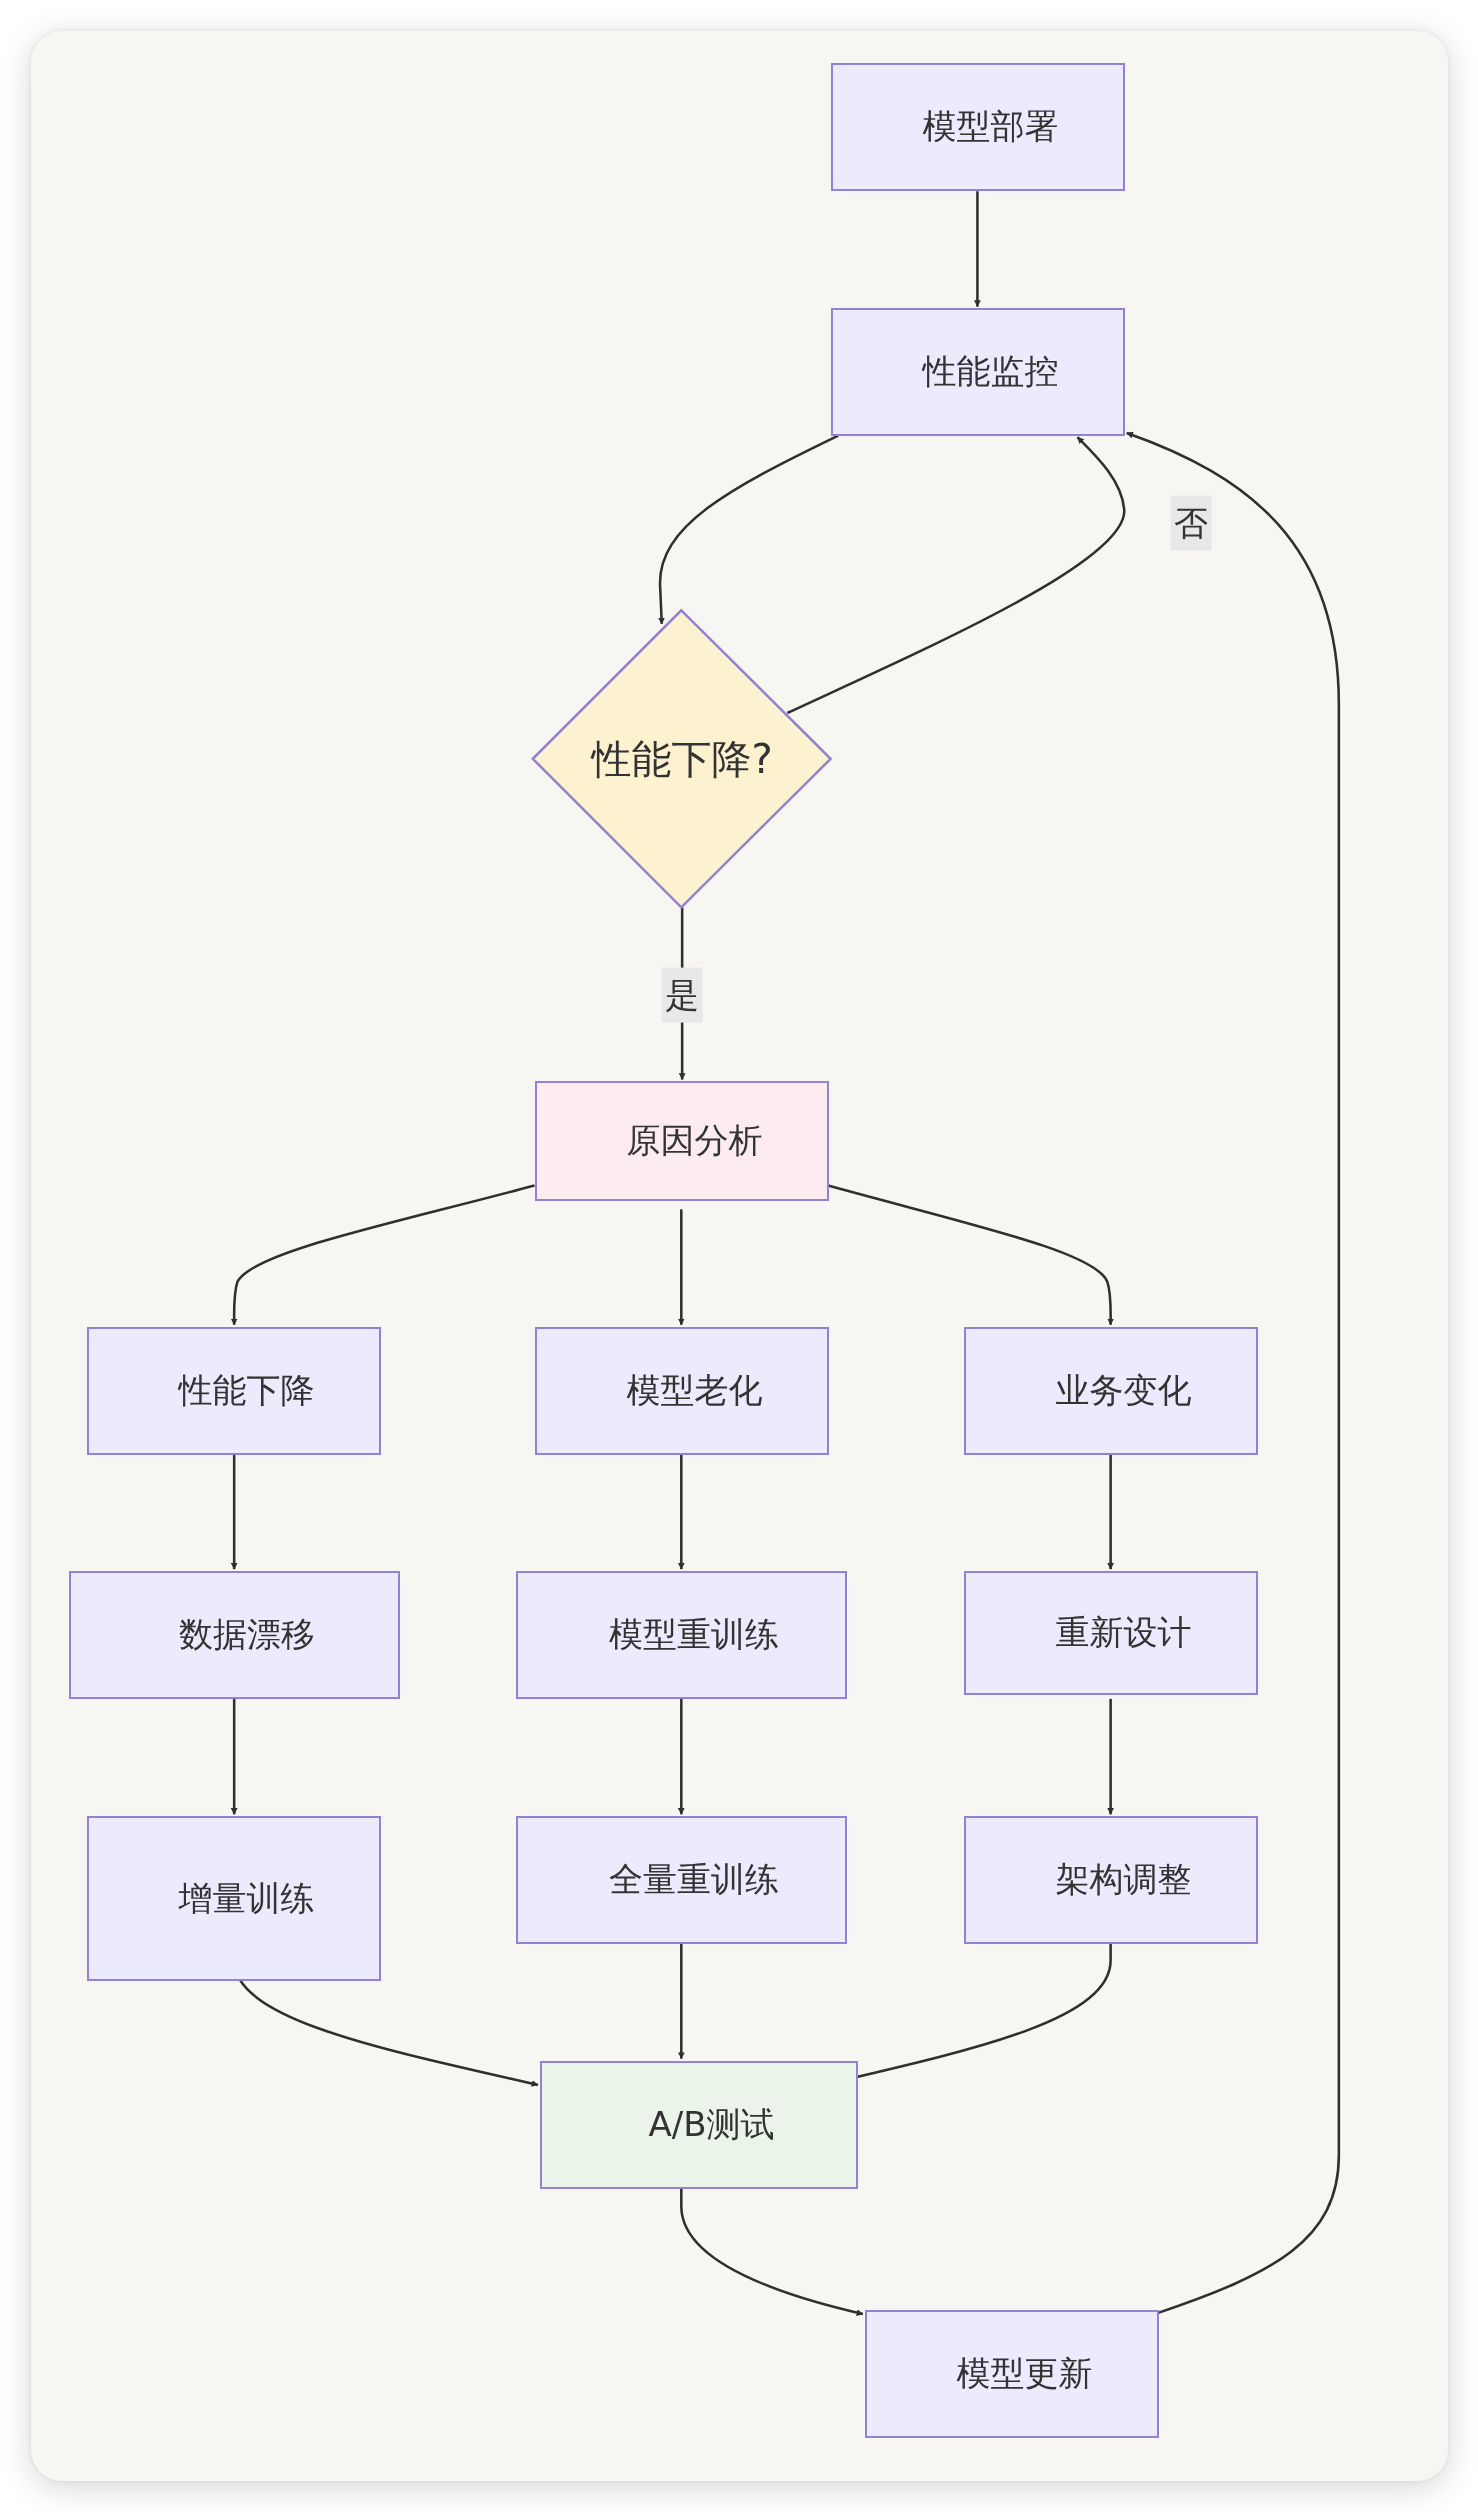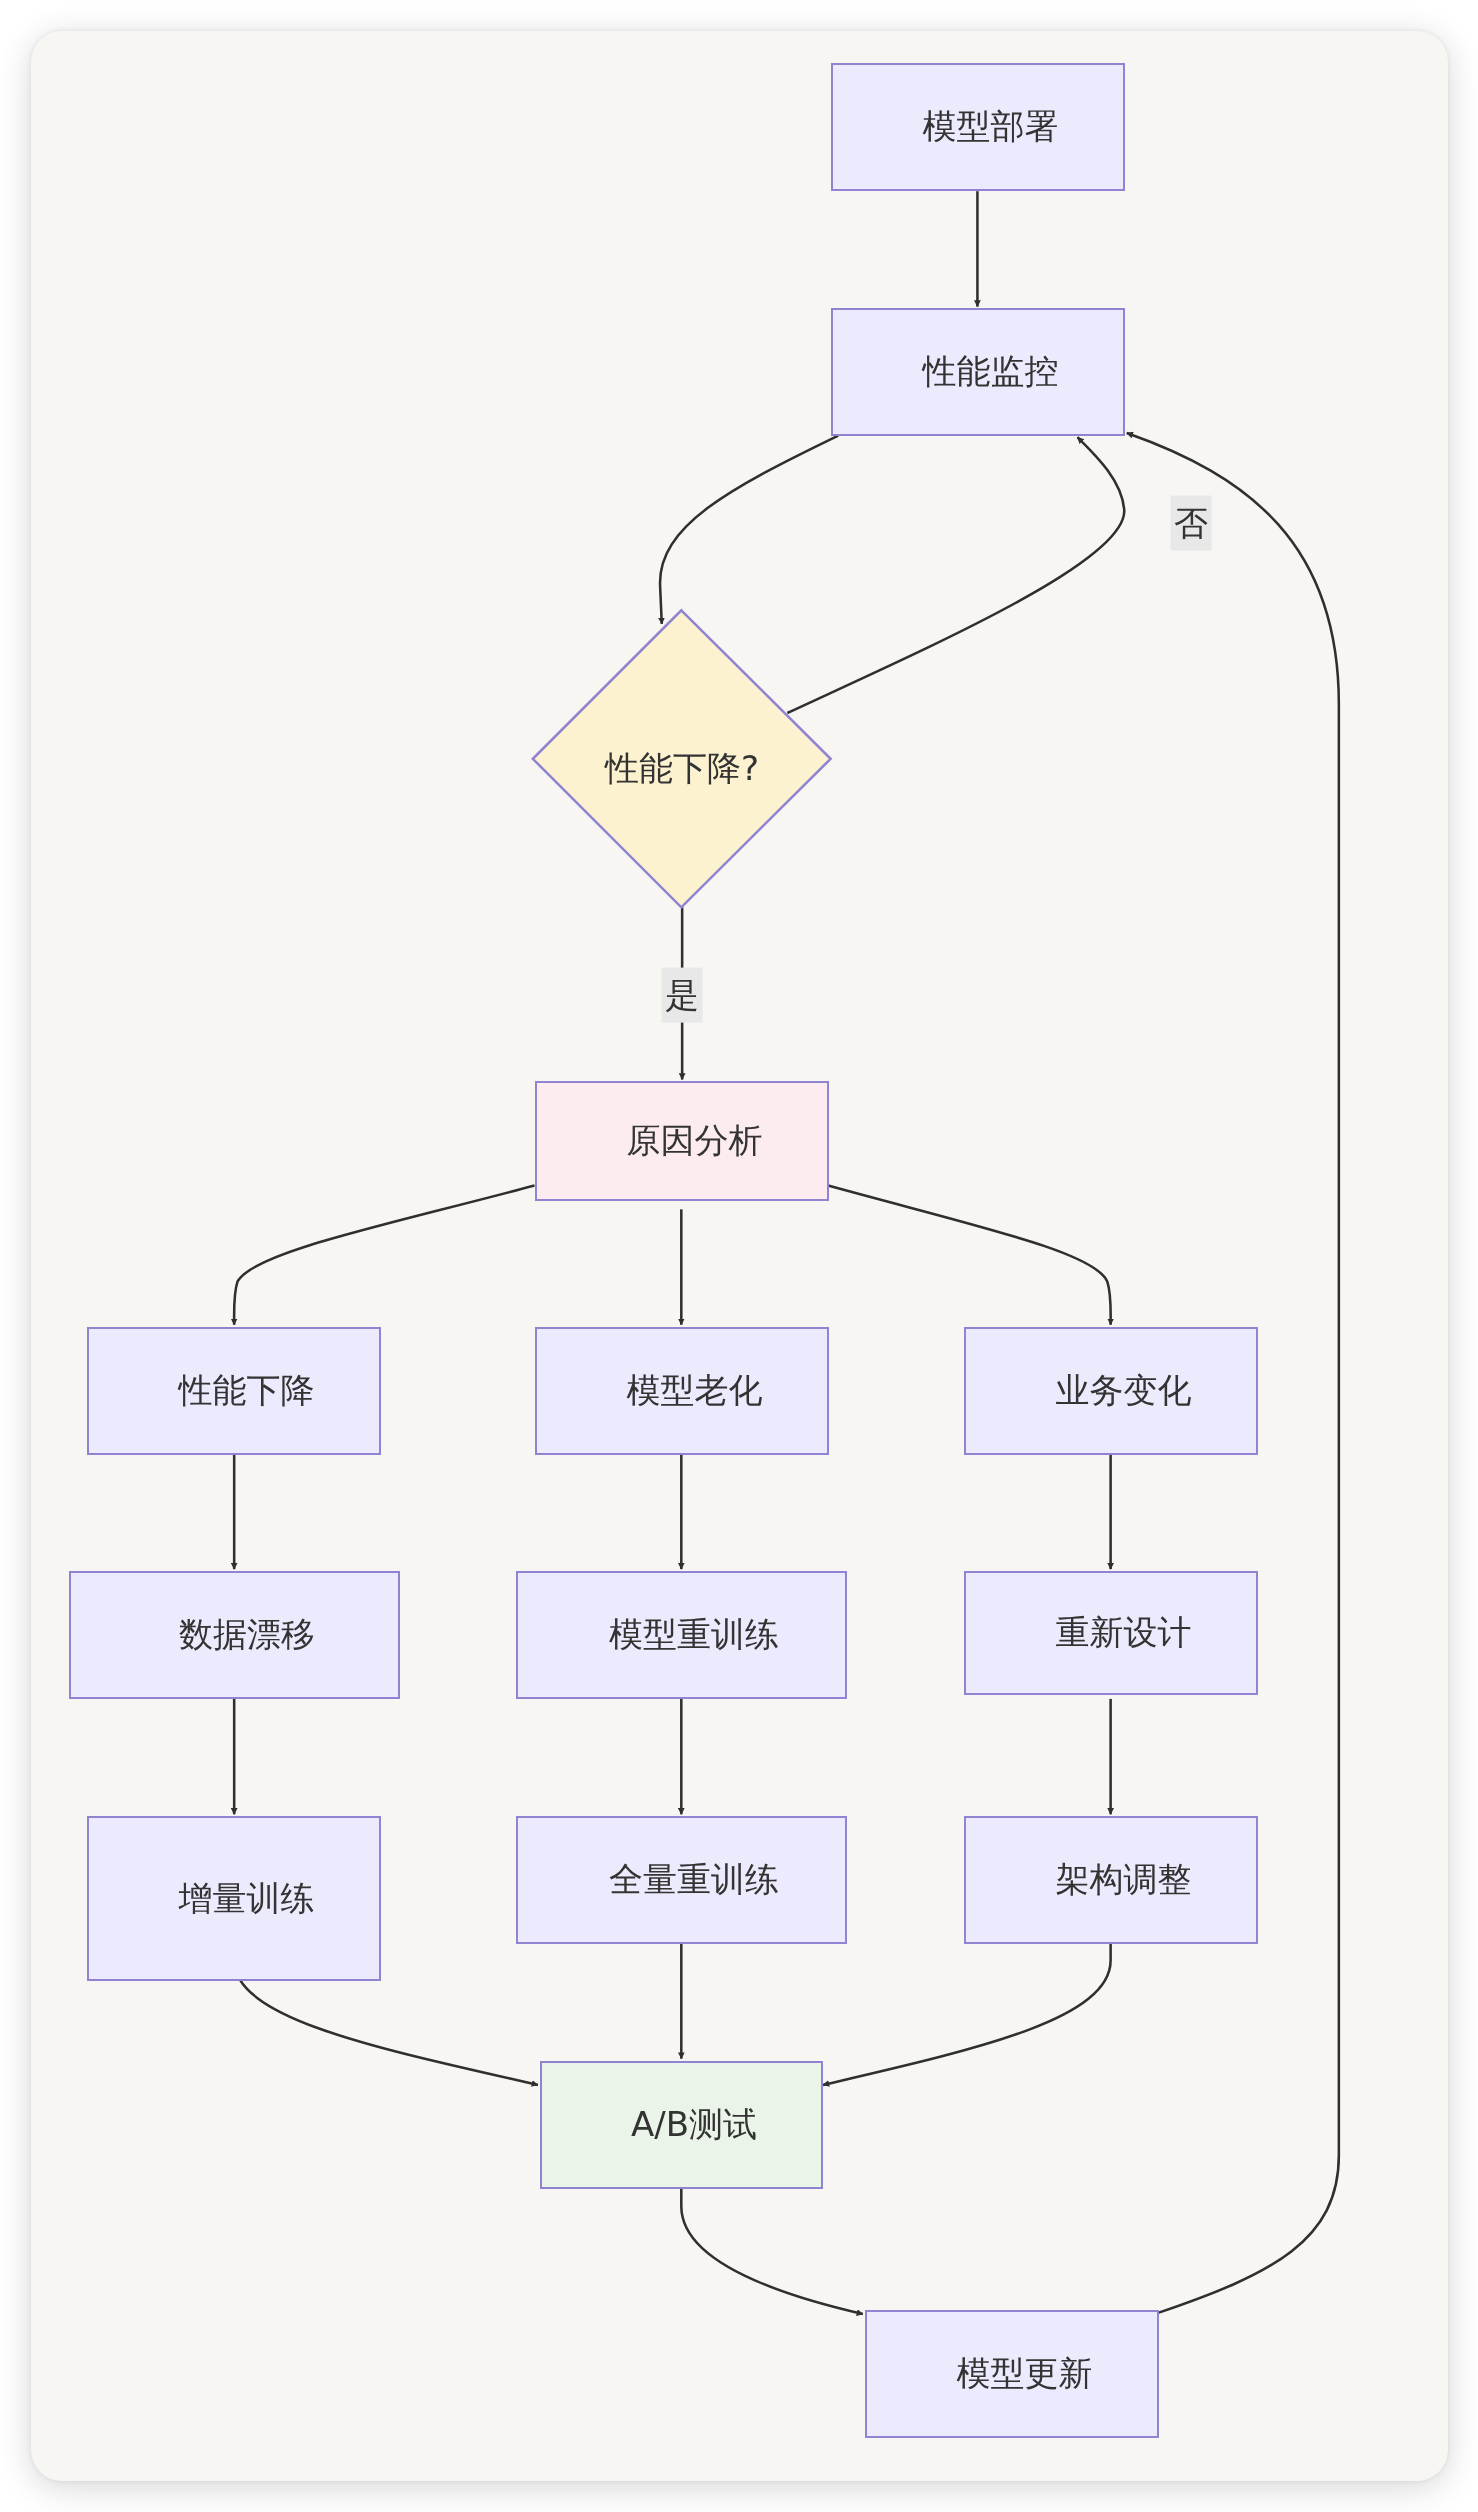--- a/index.html
+++ b/index.html
@@ -8,22 +8,22 @@
   .card { position: absolute; left: 31px; top: 31px; width: 1417px; height: 2450px;
           background: #f7f6f3; border-radius: 31px;
           box-shadow: 0 6.8px 34px rgba(0,0,0,0.16), 0 0 5.1px rgba(0,0,0,0.08); }
   svg.edges { position: absolute; left: 0; top: 0; width: 1478px; height: 2512px; }
   .edge { fill: none; stroke: #2f2f2f; stroke-width: 3; }
   .node { position: absolute; box-sizing: border-box; border: 2.5px solid #9183d1;
           display: flex; align-items: center; justify-content: center;
           font-size: 34px; color: #333333; padding-left: 25px; }
   .lbl { position: absolute; background: #e8e8e8; color: #333; font-size: 34px;
          padding: 3.4px 3.4px; line-height: 48px; transform: translate(-50%, -50%); }
-  .diamond-text { position: absolute; font-size: 34px; color: #333;
-                  transform: translate(-50%, -50%); white-space: nowrap; margin-top: 10px; }
+  .diamond-text { position: absolute; font-size: 40px; color: #333;
+                  transform: translate(-50%, -50%); white-space: nowrap; }
 </style>
 </head>
 <body>
 
 <div class="card"></div>
 
 <svg class="edges" viewBox="0 0 1742 2960">
   <defs>
     <marker id="arrow" viewBox="0 0 12 12" refX="11" refY="6" markerWidth="8" markerHeight="8" orient="auto-start-reverse" markerUnits="userSpaceOnUse">
       <path d="M0,0 L12,6 L0,12 z" fill="#2f2f2f"></path>
@@ -98,21 +98,21 @@
 <div class="node" style="left:87px;top:1816px;width:294px;height:165px;background:#ecebfd">
     <span>增量训练</span>
   </div>
 <div class="node" style="left:516px;top:1816px;width:331px;height:128px;background:#ecebfd">
     <span>全量重训练</span>
   </div>
 <div class="node" style="left:964px;top:1816px;width:294px;height:128px;background:#ecebfd">
     <span>架构调整</span>
   </div>
 
-<div class="node" style="left:540px;top:2061px;width:283px;height:128px;background:#ebf4e9">
+<div class="node" style="left:540px;top:2061px;width:318px;height:128px;background:#ebf4e9">
     <span>A/B测试</span>
   </div>
 <div class="node" style="left:865px;top:2310px;width:294px;height:128px;background:#ecebfd">
     <span>模型更新</span>
   </div>
 
 <div class="lbl" style="left:682px;top:995px;">是</div>
 <div class="lbl" style="left:1191px;top:523px;">否</div>
 
 

